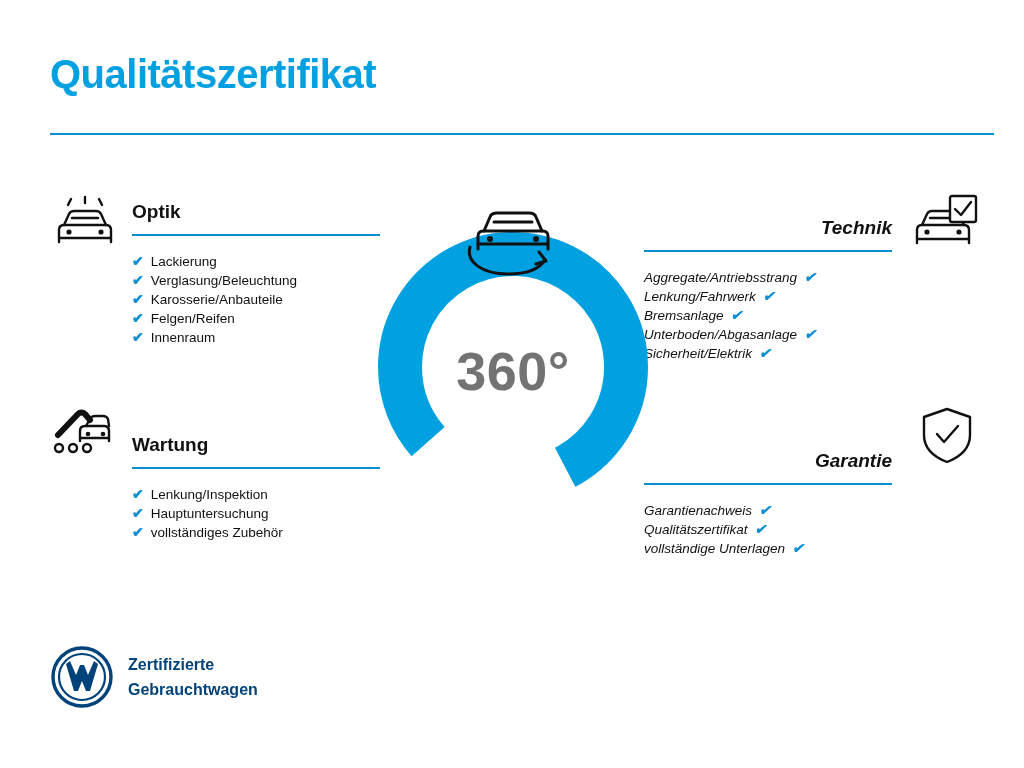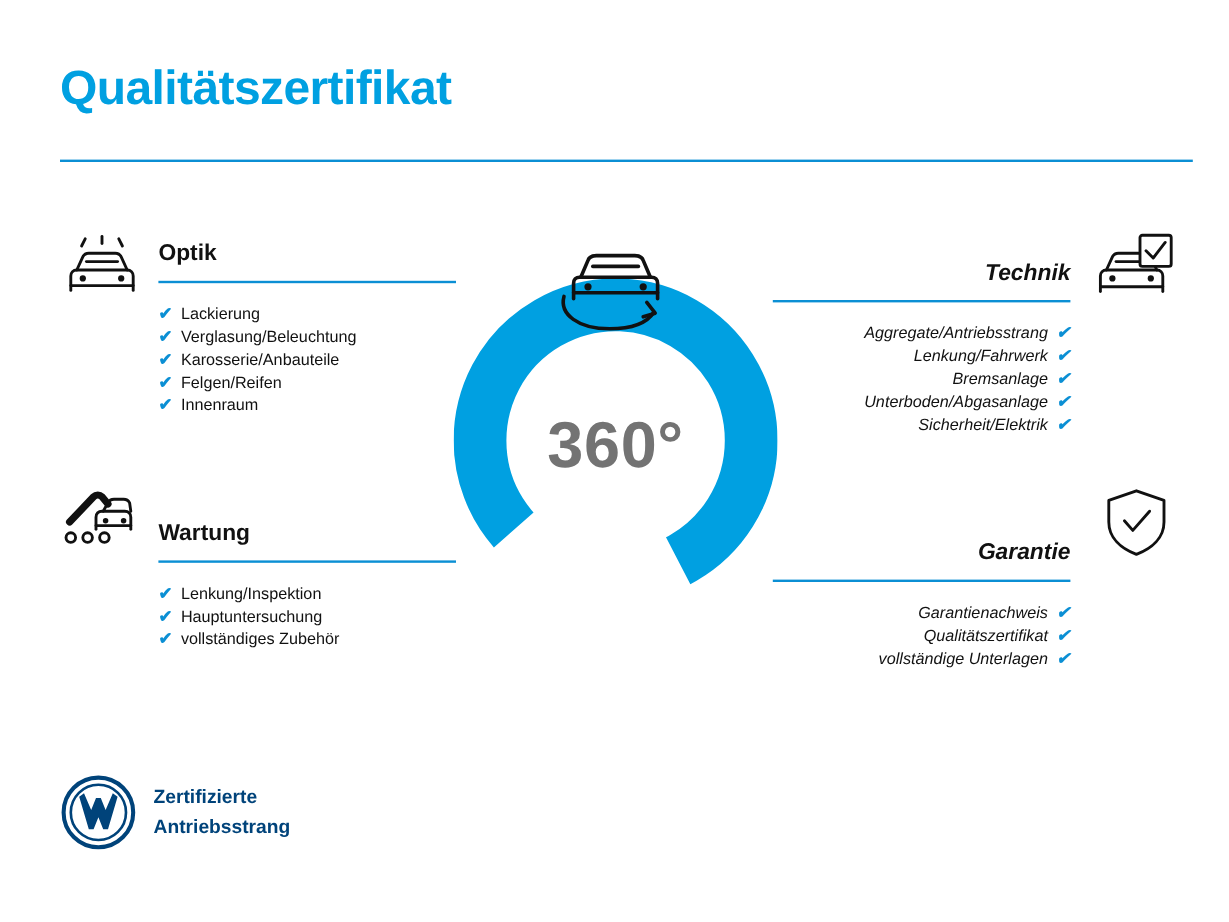--- a/index.html
+++ b/index.html
@@ -90,21 +90,21 @@
     margin: 8px 0 0 0;
     padding: 0;
   }
   .list li {
     font-size: 13.5px;
     line-height: 19px;
     color: #111111;
     white-space: nowrap;
   }
   .col-left .list li { padding-left: 82px; }
-  .col-right .list li { padding-right: 82px; text-align: right; }
+  .col-right .list li { padding-right: 82px; }
 
   .check {
     color: #0b8fd4;
     font-weight: bold;
     font-size: 14px;
   }
   .col-left .check { margin-right: 7px; }
   .col-right .check { margin-left: 7px; }
 
   
@@ -307,17 +307,17 @@
 
   <div class="footer">
     <svg class="vw-logo" viewBox="0 0 64 64">
       <circle cx="32" cy="32" r="29" fill="none" stroke="#00437a" stroke-width="3.4"></circle>
       <circle cx="32" cy="32" r="23" fill="none" stroke="#00437a" stroke-width="2.2"></circle>
       <path d="M20 16 L26 30 L30 20 L34 20 L38 30 L44 16
                L48 19 L40 46 L36 46 L32 36 L28 46 L24 46 L16 19 Z" fill="#00437a"></path>
     </svg>
     <div class="footer-text">
       <div>Zertifizierte</div>
-      <div>Antriebsstrang</div>
+      <div>Gebrauchtwagen</div>
     </div>
   </div>
 
 </div>
 
 </body></html>

